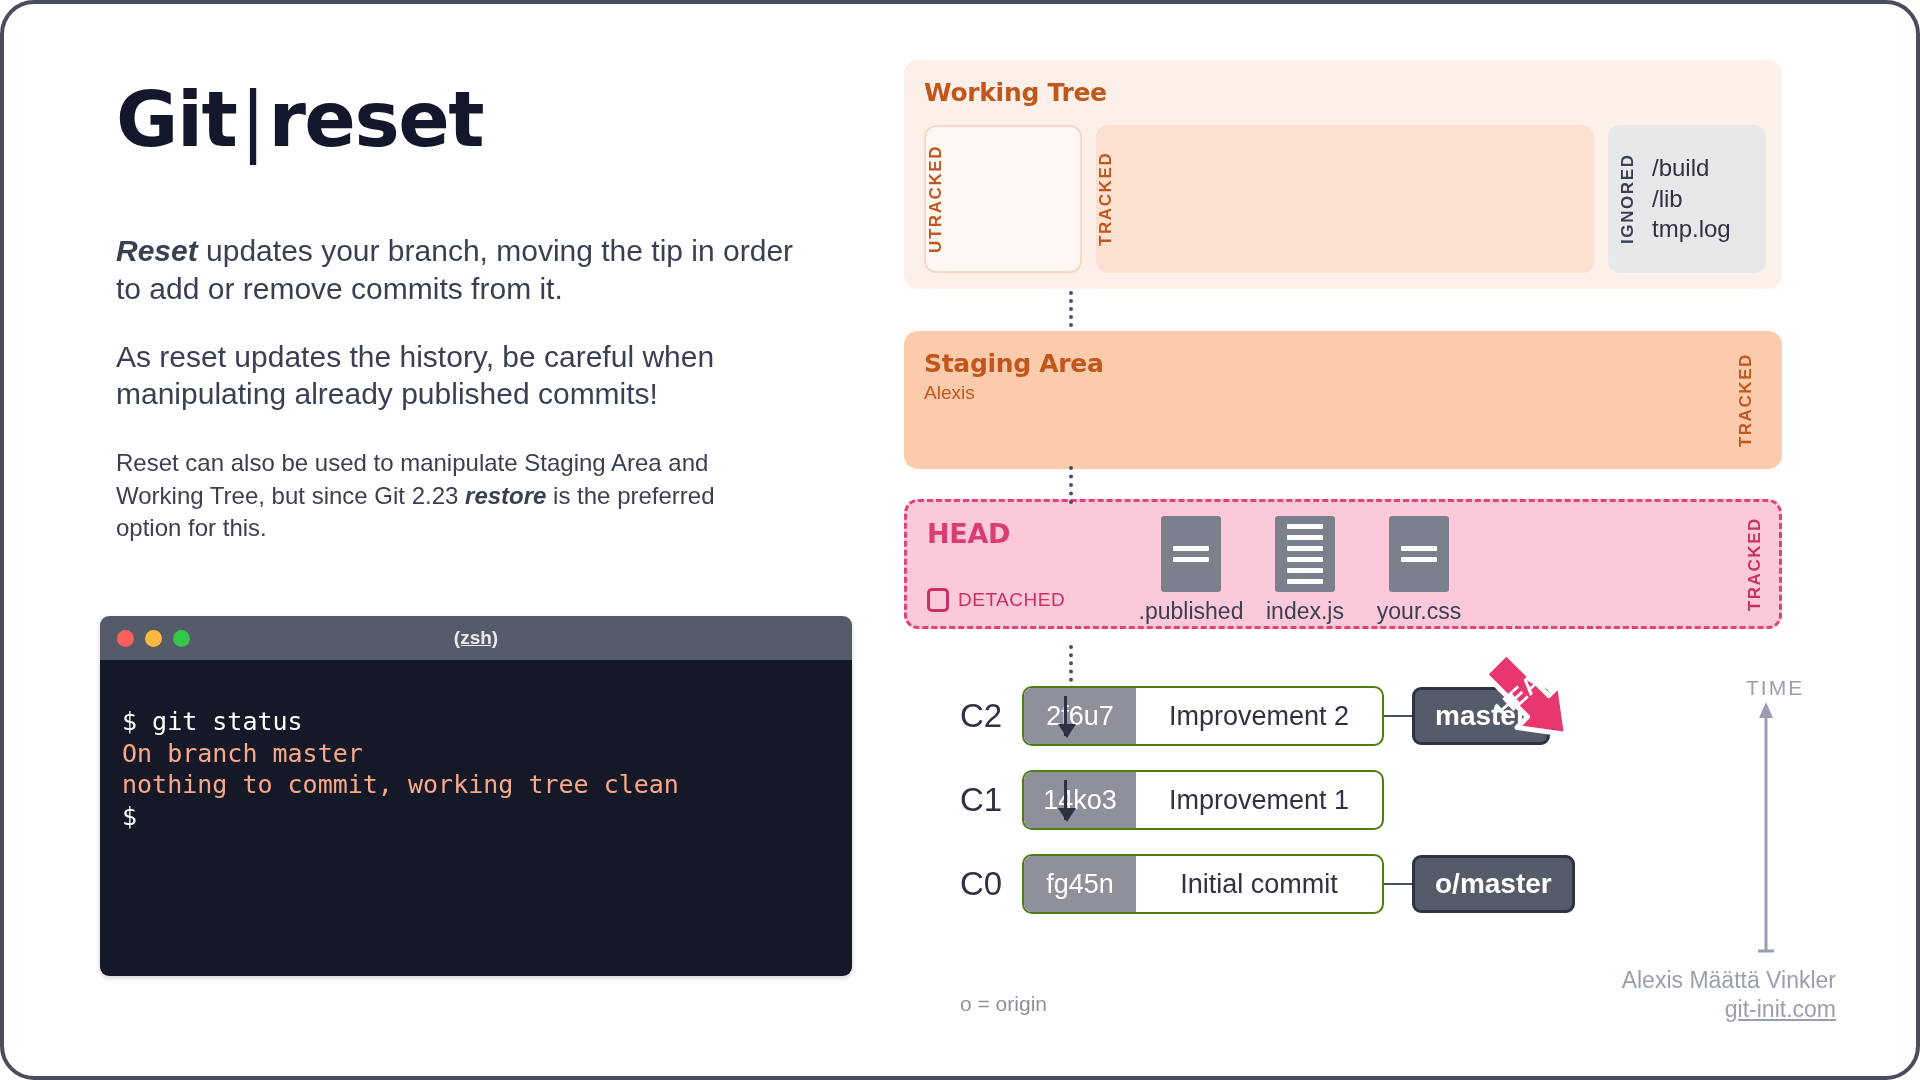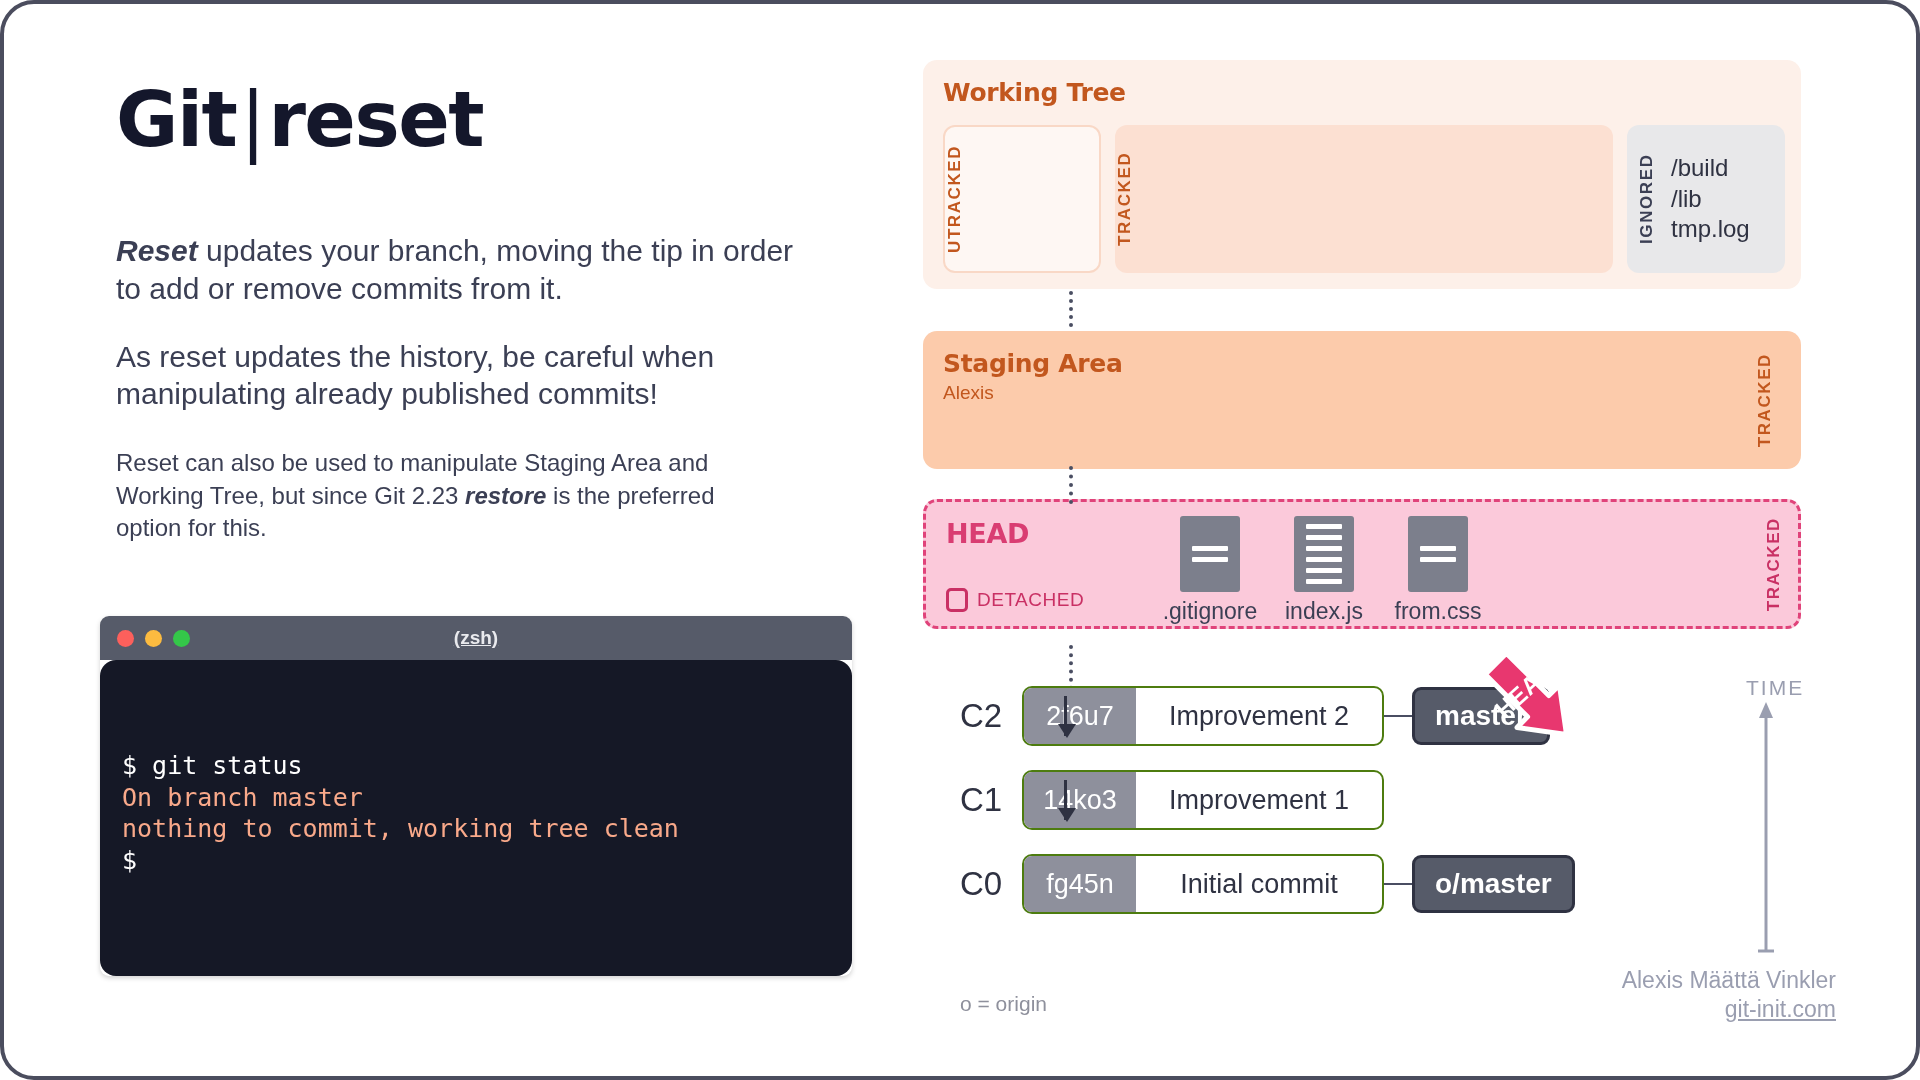--- a/index.html
+++ b/index.html
@@ -101,34 +101,33 @@
     text-align: center;
     color: #e9eaee;
     font-size: 19px;
     font-weight: 700;
     font-family: "Liberation Sans", sans-serif;
     text-decoration: underline;
   }
   #terminal-body {
     height: 316px;
     background: #151826;
-    padding: 90px 0 0 22px;
+    padding: 46px 0 0 22px;
     font-family: "DejaVu Sans Mono", monospace;
     font-size: 25px;
     line-height: 1.26;
-    border-radius: 16px;
   }
   .term-line { white-space: pre; }
   .term-line.cmd { color: #ffffff; }
   .term-line.out { color: #f9a98a; }
 
   
   #right-col {
     position: absolute;
-    left: 919px;
+    left: 900px;
     top: 56px;
     width: 900px;
   }
 
   
   #working-tree {
     position: relative;
     width: 878px;
     background: #fdf0e9;
     border-radius: 14px;
@@ -530,39 +529,39 @@
       <div id="head-detached">
         <span id="detached-box"></span>
         <span id="detached-label">DETACHED</span>
       </div>
       <div id="head-files">
           <div class="file-item">
             <div class="file-icon">
               <i></i>
               <i></i>
             </div>
-            <div class="file-name">.gitignore</div>
+            <div class="file-name">.published</div>
           </div>
           <div class="file-item">
             <div class="file-icon">
               <i></i>
               <i></i>
               <i></i>
               <i></i>
               <i></i>
               <i></i>
             </div>
             <div class="file-name">index.js</div>
           </div>
           <div class="file-item">
             <div class="file-icon">
               <i></i>
               <i></i>
             </div>
-            <div class="file-name">from.css</div>
+            <div class="file-name">your.css</div>
           </div>
         </div>
       <div id="head-tracked">
         <span class="vlabel">TRACKED</span>
       </div>
     </div>
   </div>
 
   <div class="dotted-conn" id="conn-1"></div>
   <div class="dotted-conn" id="conn-2"></div>

